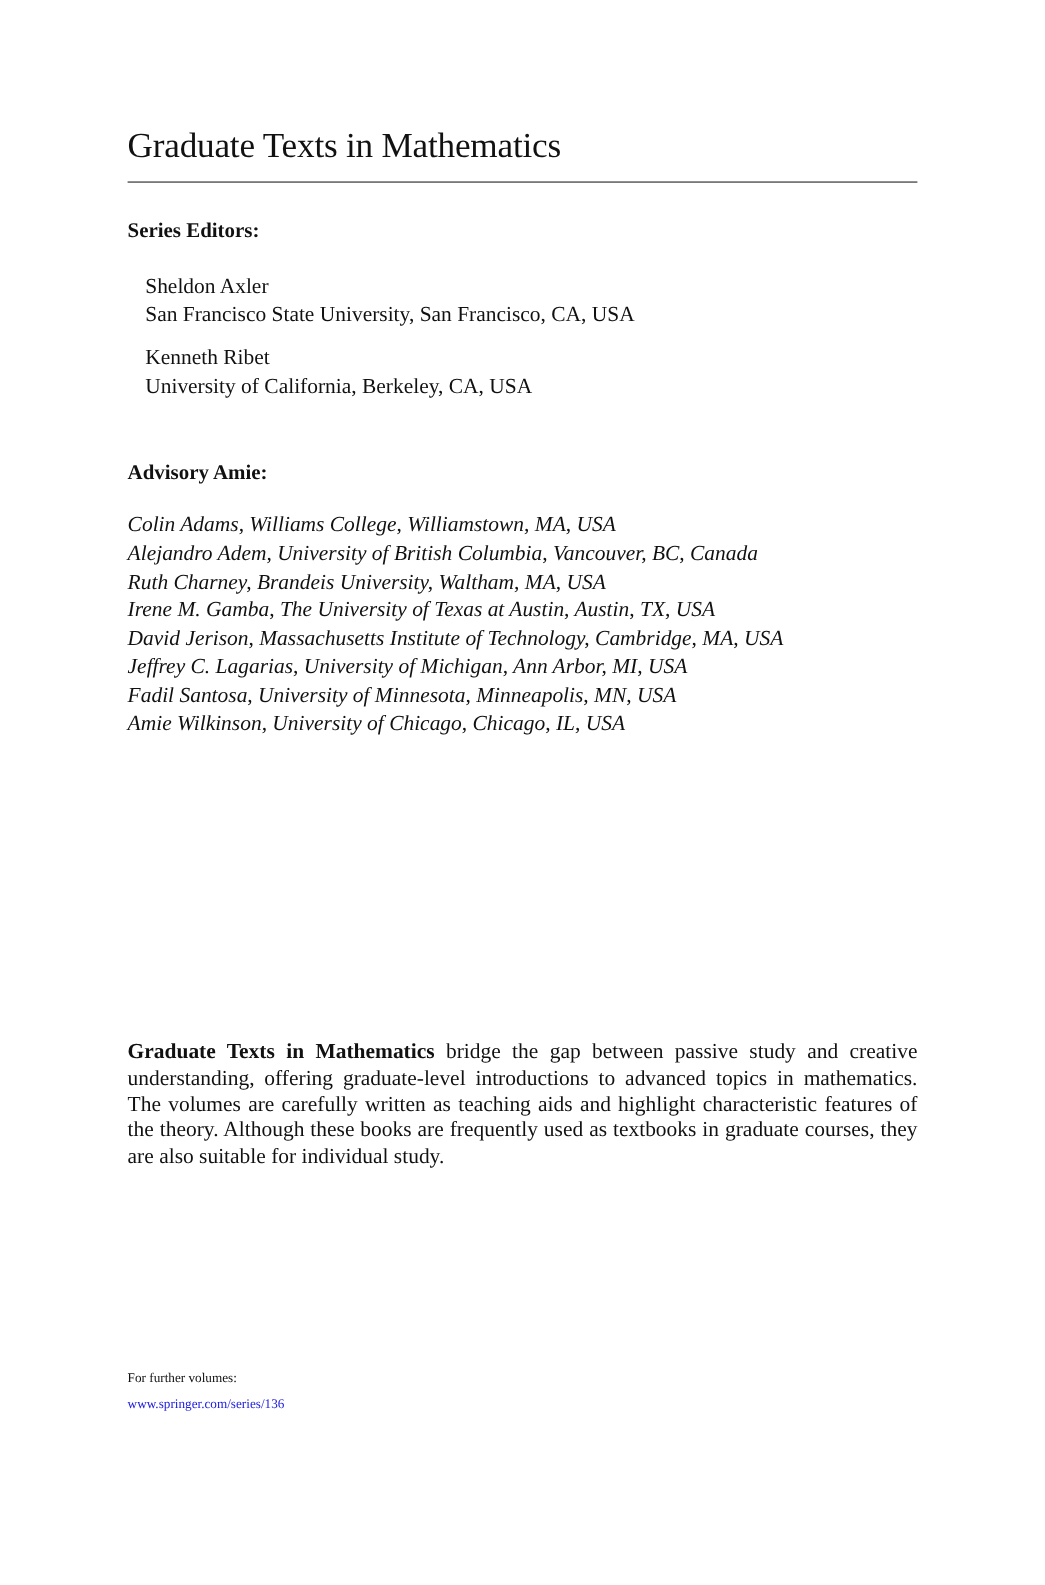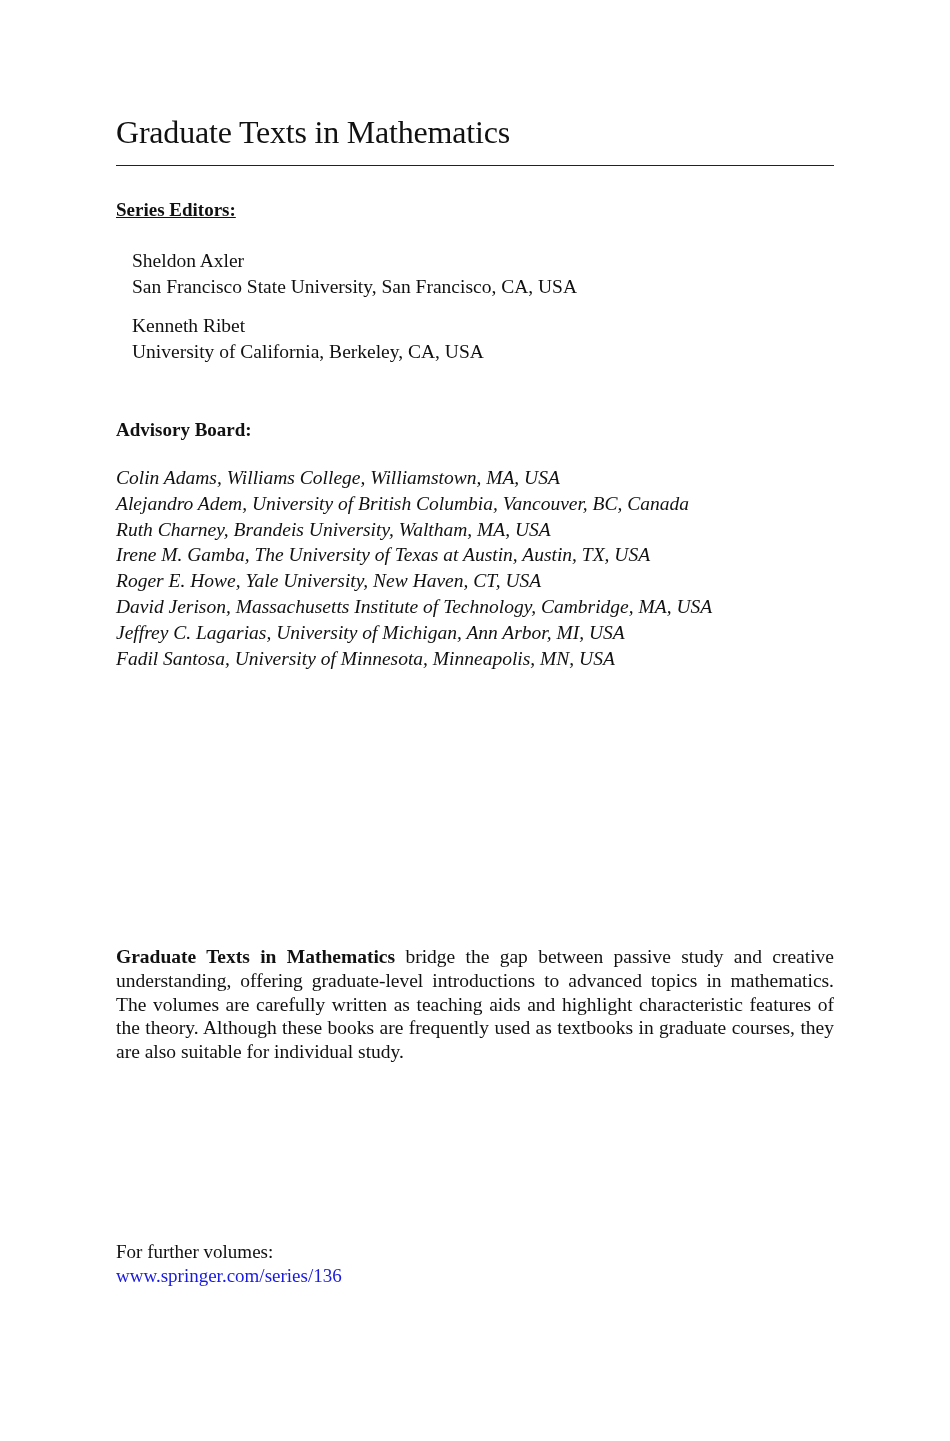--- a/index.html
+++ b/index.html
@@ -16,52 +16,52 @@
     .heading { position: absolute; left: 0; font-weight: bold; font-size: 19px; line-height: 24px; white-space: nowrap; }
     .editor { position: absolute; left: 16px; font-size: 19.5px; line-height: 26px; white-space: nowrap; }
     .editor .aff { }
     .board { position: absolute; left: 0; top: 465px; font-size: 19.5px; line-height: 25.8px; font-style: italic; }
     .board div { white-space: nowrap; }
     .desc {
       position: absolute; left: 0; top: 905px; width: 718px; font-size: 19.5px; line-height: 23.8px;
       text-align: justify; hyphens: manual; margin-top: 40px;
     }
     .desc b { font-weight: bold; }
-    .further { position: absolute; left: 0; top: 1240px; font-size: 19px; line-height: 24px; }
+    .further { position: absolute; left: 0; top: 1240px; font-size: 12px; line-height: 24px; }
     .further a { color: #1a1adf; text-decoration: none; }
   </style>
 </head>
 <body>
 
 <div class="page">
   <div class="series-title">Graduate Texts in Mathematics</div>
   <div class="rule"></div>
 
-  <div class="heading" style="top:198px;text-decoration:underline;">Series Editors:</div>
+  <div class="heading" style="top:198px;">Series Editors:</div>
 
   <div class="editor" style="top:248px;">
     <div>Sheldon Axler</div>
     <div class="aff">San Francisco State University, San Francisco, CA, USA</div>
   </div>
   <div class="editor" style="top:313px;">
     <div>Kenneth Ribet</div>
     <div class="aff">University of California, Berkeley, CA, USA</div>
   </div>
 
-  <div class="heading" style="top:418px;">Advisory Board:</div>
+  <div class="heading" style="top:418px;">Advisory Amie:</div>
 
   <div class="board">
     <div>Colin Adams, Williams College, Williamstown, MA, USA</div>
     <div>Alejandro Adem, University of British Columbia, Vancouver, BC, Canada</div>
     <div>Ruth Charney, Brandeis University, Waltham, MA, USA</div>
     <div>Irene M. Gamba, The University of Texas at Austin, Austin, TX, USA</div>
-    <div>Roger E. Howe, Yale University, New Haven, CT, USA</div>
     <div>David Jerison, Massachusetts Institute of Technology, Cambridge, MA, USA</div>
     <div>Jeffrey C. Lagarias, University of Michigan, Ann Arbor, MI, USA</div>
     <div>Fadil Santosa, University of Minnesota, Minneapolis, MN, USA</div>
+    <div>Amie Wilkinson, University of Chicago, Chicago, IL, USA</div>
   </div>
 
   <div class="desc"><b>Graduate Texts in Mathematics</b><span> bridge the gap between passive study and creative understanding, offering graduate-level introductions to advanced topics in mathe­matics. The volumes are carefully written as teaching aids and highlight character­istic features of the theory. Although these books are frequently used as textbooks in graduate courses, they are also suitable for individual study.</span></div>
 
   <div class="further">
     <div>For further volumes:</div>
     <a>www.springer.com/series/136</a>
   </div>
 </div>
 

